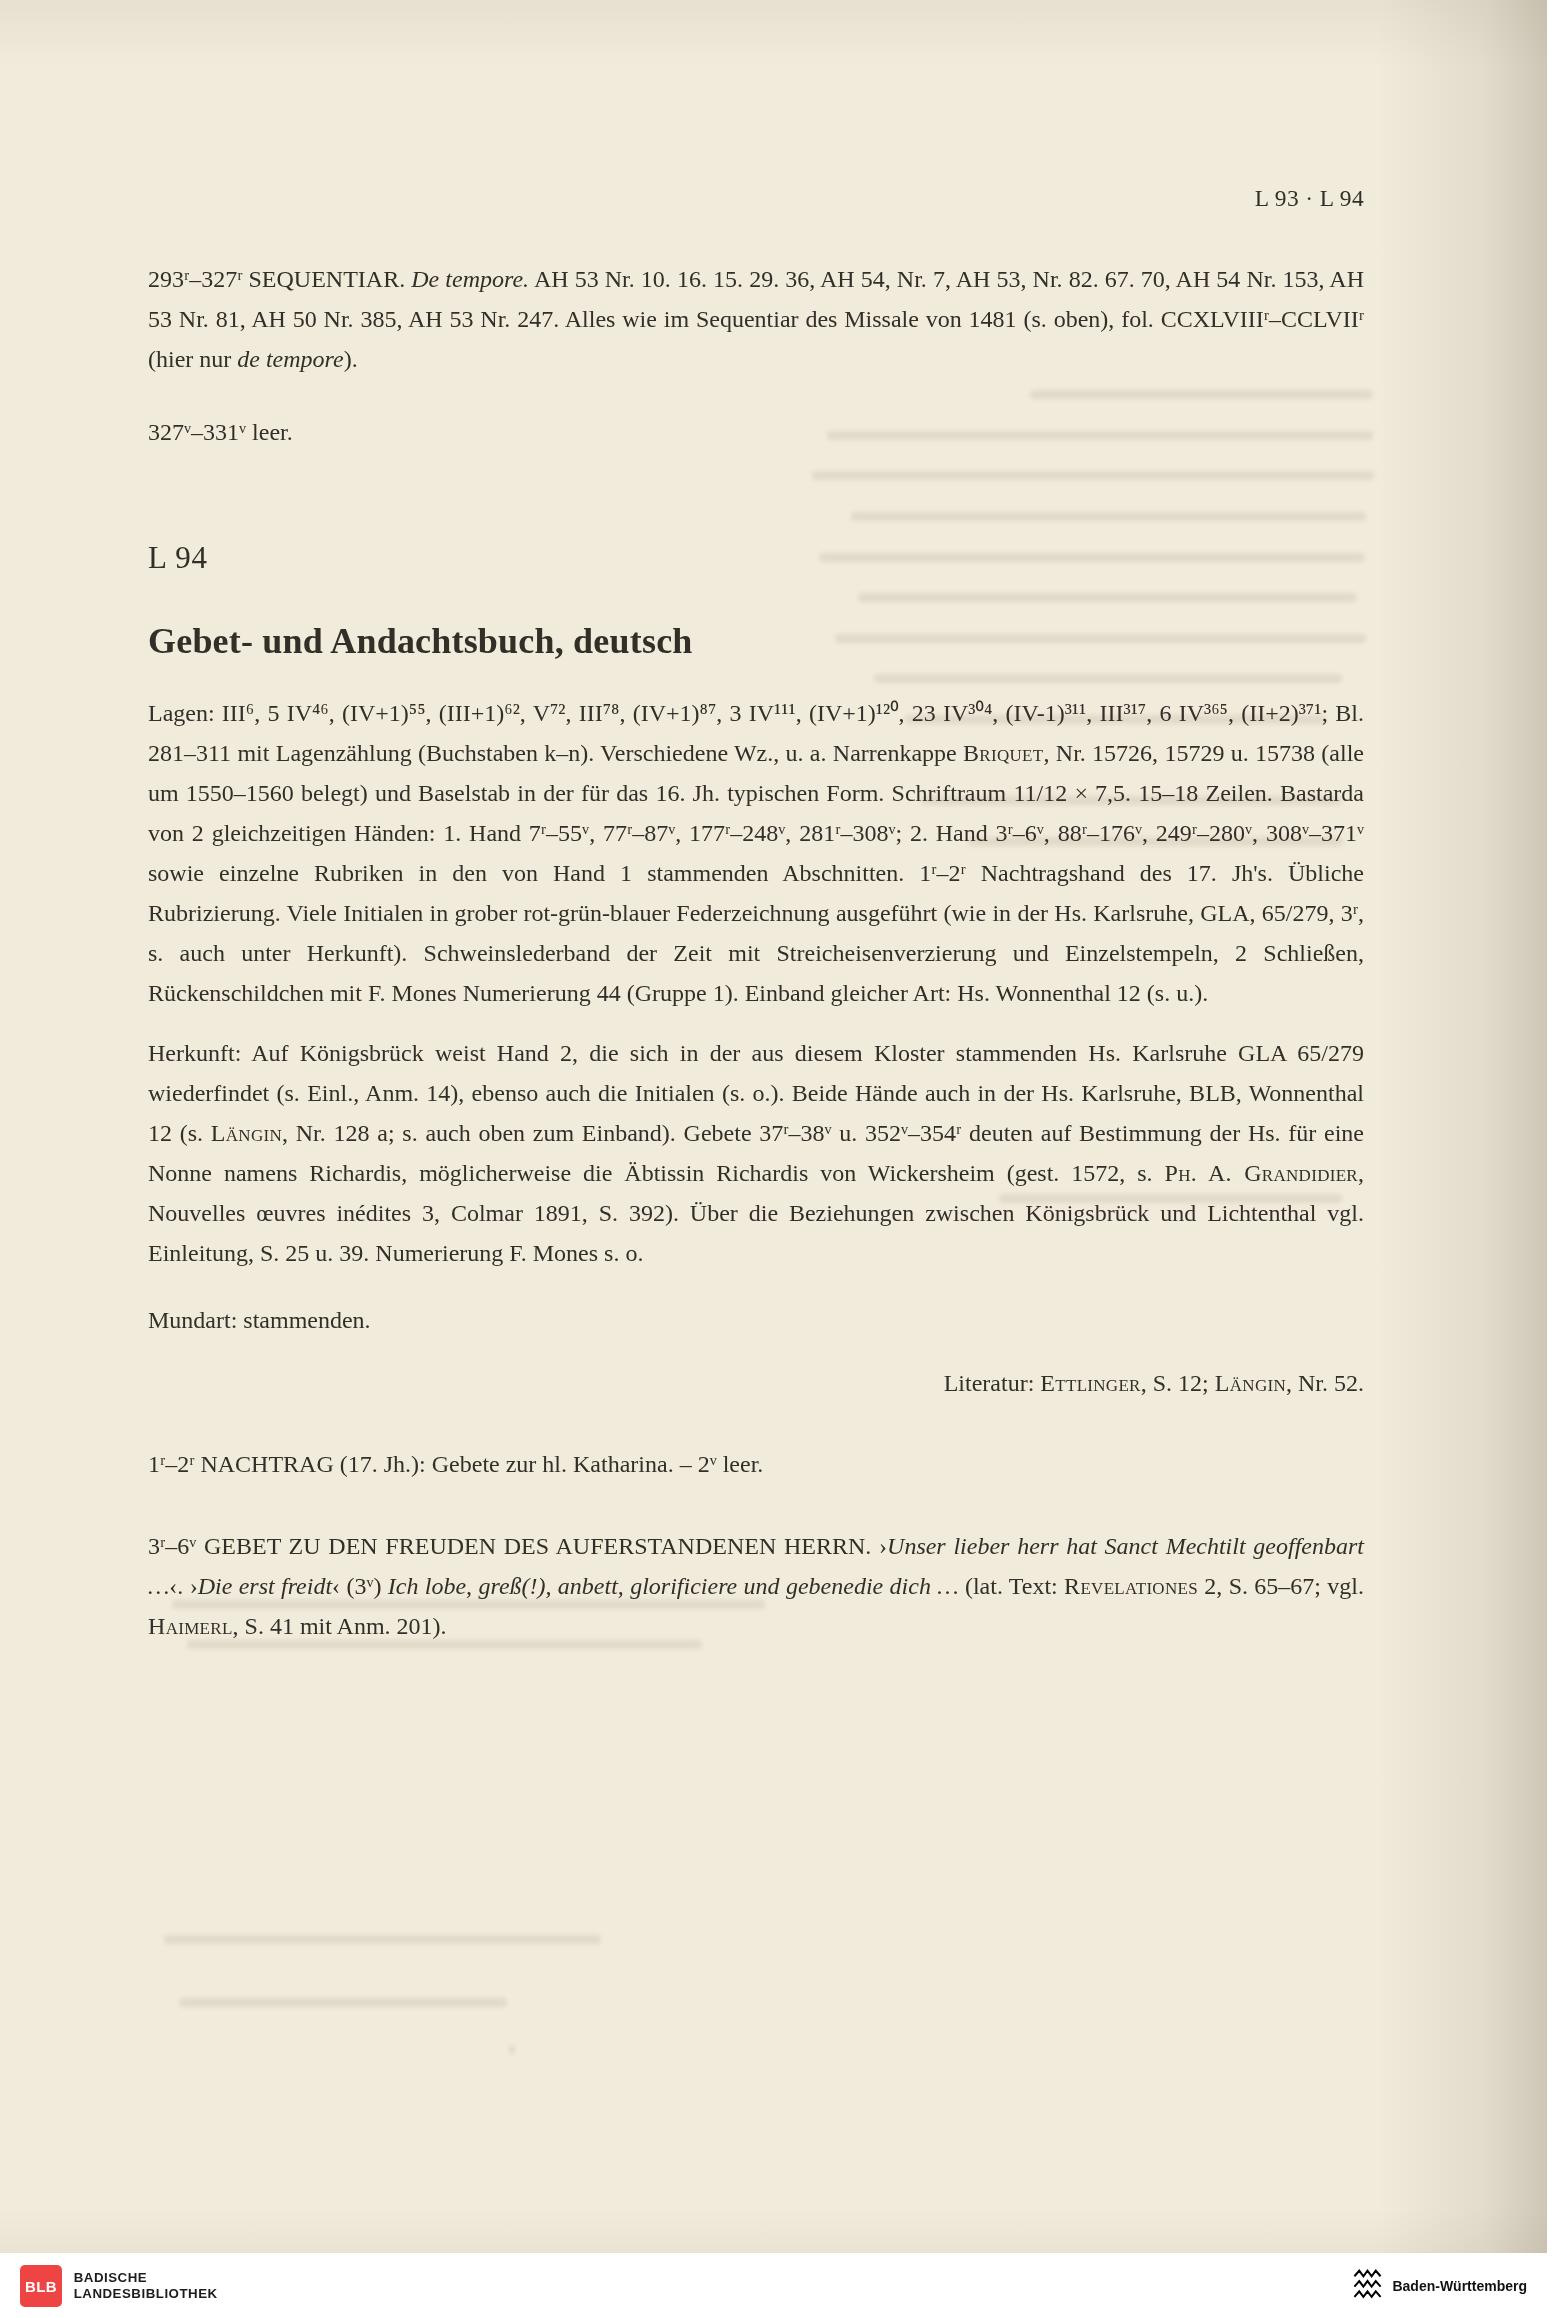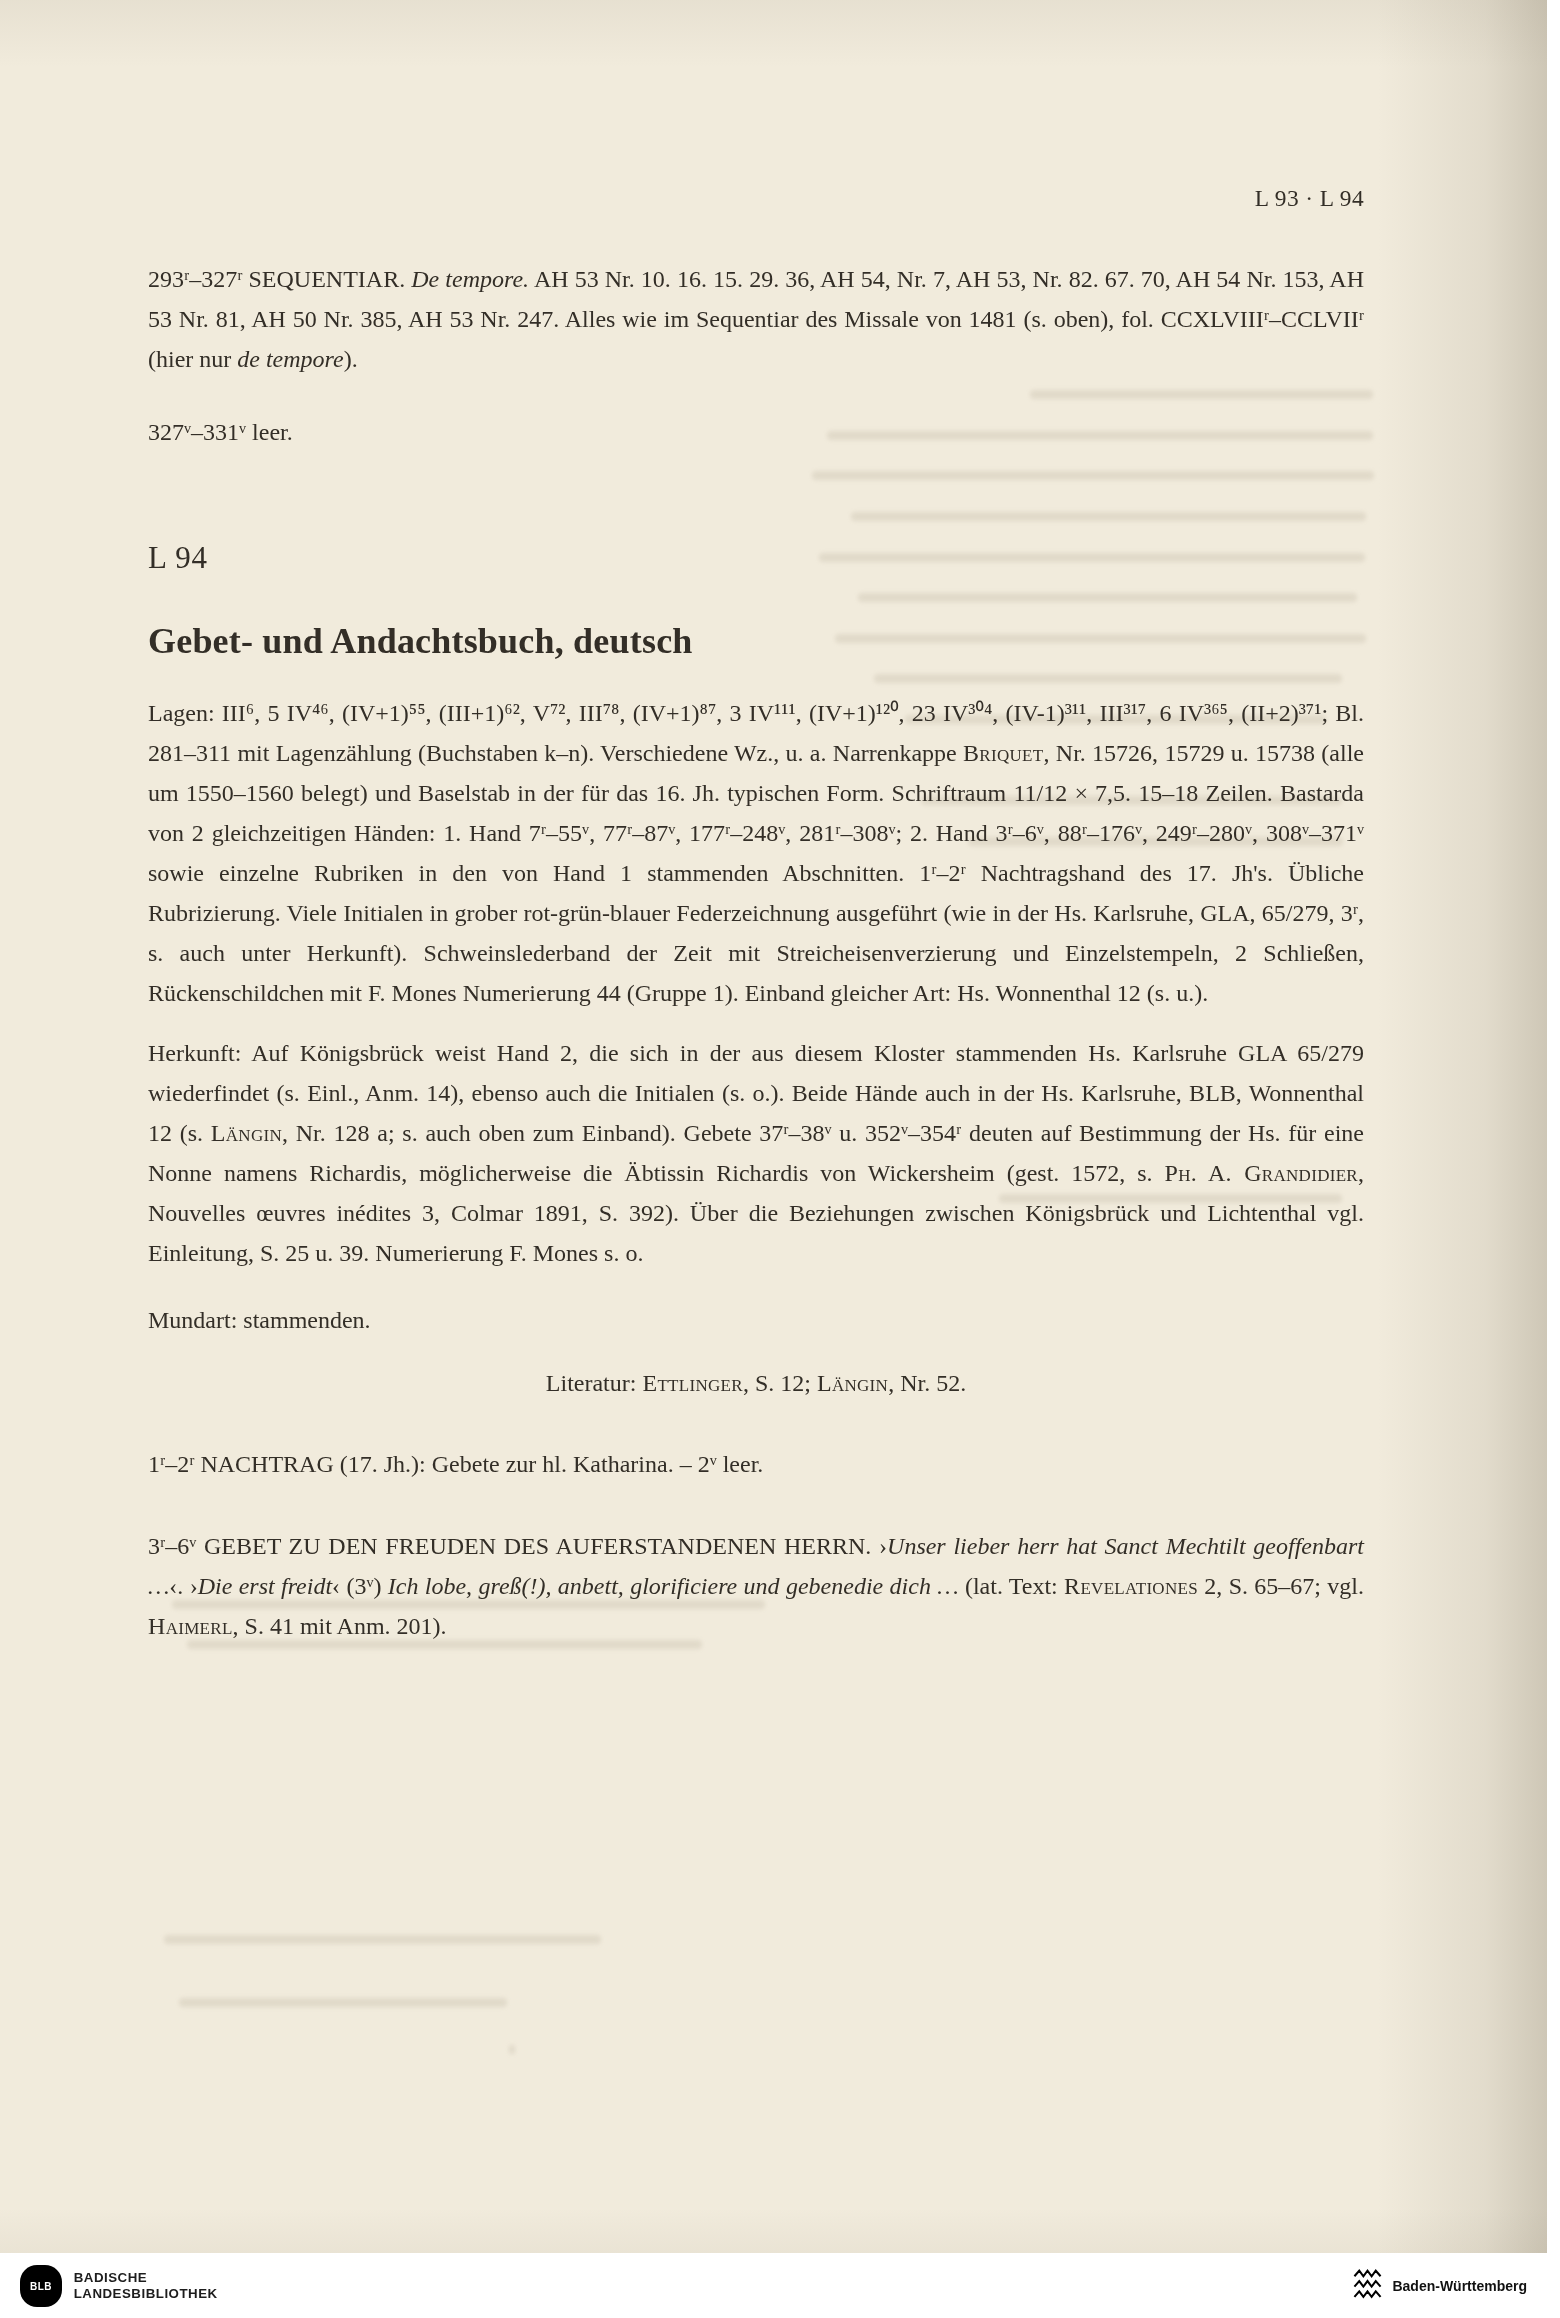--- a/index.html
+++ b/index.html
@@ -33,21 +33,21 @@
     font-weight:400; letter-spacing:0.8px; text-align:left !important;
   }
   .entry-title {
     margin-top:44px !important; font-size:36px; line-height:42px;
     font-weight:700; text-align:left !important; letter-spacing:0.2px;
   }
   .p-physical { margin-top:34px !important; }
   .p-lagen { margin-top:31px !important; }
   .p-herkunft { margin-top:20px !important; }
   .p-mundart { margin-top:26.5px !important; text-align:left !important; }
-  .p-literatur { margin-top:23.4px !important; text-align:center; }
+  .p-literatur { margin-top:23.4px !important; text-align:right; }
   .p-nachtrag { margin-top:41px !important; text-align:left !important; }
   .p-gebet { margin-top:42px !important; }
   .page-number { margin-top:39px !important; text-align:right !important; font-size:26px; }
   .sc { font-variant: small-caps; letter-spacing:0.3px; }
   .i { font-style: italic; }
 
   
   .bleed { position:absolute; inset:0; pointer-events:none; }
   .bleed div {
     position:absolute; height:8.6px; border-radius:4.7px;
@@ -60,22 +60,22 @@
 
   
   .footer {
     position:absolute; left:0; right:0; bottom:0; height:66px; background:#ffffff;
     display:flex; align-items:center; justify-content:space-between;
     padding:0 20px; box-sizing:border-box;
     font-family:"Liberation Sans", sans-serif;
   }
   .brand { display:flex; align-items:center; gap:11.7px; }
   .brand-logo {
-    width:42px; height:42px; background:#000000; border-radius:17px;
-    color:#ffffff; font-weight:bold; font-size:10px;
+    width:42px; height:42px; background:#ef4444; border-radius:5px;
+    color:#ffffff; font-weight:bold; font-size:15px;
     display:flex; align-items:center; justify-content:center; letter-spacing:0.4px;
   }
   .brand-text { font-size:13.3px; font-weight:bold; color:#1d1d1d; line-height:16.4px; letter-spacing:0.5px; }
   .state { display:flex; align-items:center; gap:8.6px; }
   .state-label { font-size:14px; font-weight:600; color:#111111;text-align:right; }
 </style>
 </head>
 <body>
 
 <div class="scan">

